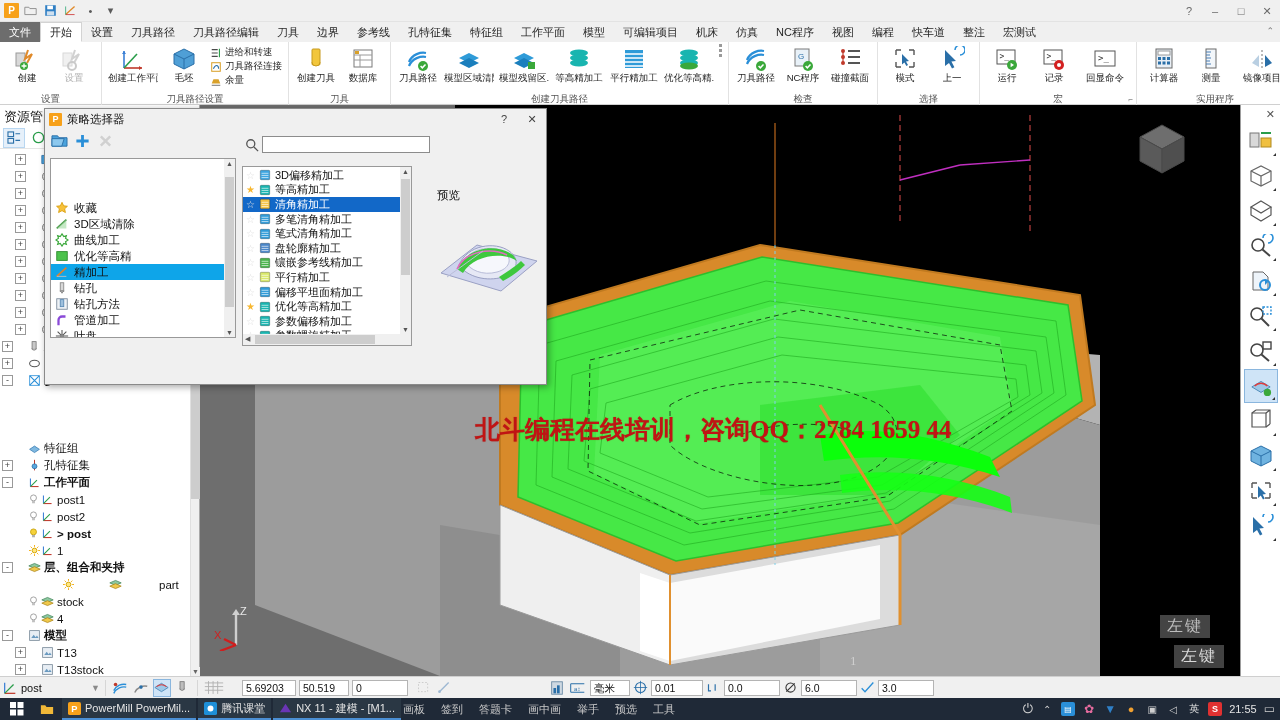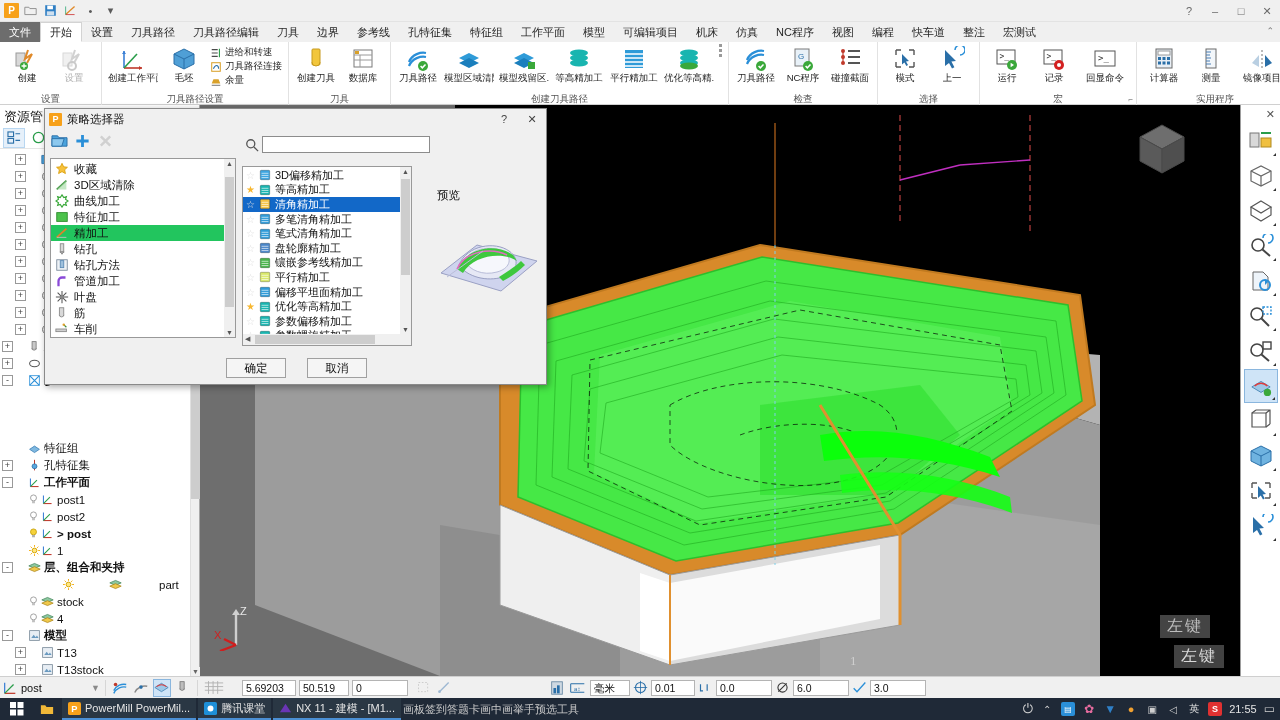--- a/index.html
+++ b/index.html
@@ -137,21 +137,21 @@
     position:absolute; left:0; top:698px; width:1280px; height:22px;
     background:#1f2937; display:flex; align-items:center; color:#e4e4e4; font-size:11px;
   }
   .tb-start{ width:34px;height:22px;display:flex;align-items:center;justify-content:center;}
   .tb-item{ display:flex;align-items:center; gap:4px; height:22px; padding:0 6px;
      border-bottom:2px solid #4b8fd4; background:#2a3744; margin-right:2px; max-width:150px;
      overflow:hidden; white-space:nowrap;}
   .tb-item.plain{ background:transparent; border-bottom:none; }
   .tb-text{ overflow:hidden; text-overflow:ellipsis; }
   .tb-right{ margin-left:auto; display:flex; align-items:center; gap:7px; padding-right:5px;}
-  .tb-ovf{ display:flex; gap:0; color:#c9c9c9; padding-right:8px;}
+  .tb-ovf{ display:flex; gap:16px; color:#c9c9c9; padding-right:8px;}
   .tray-ico{ width:14px;height:14px; display:flex;align-items:center;justify-content:center;
      font-size:10px; border-radius:2px;}
 
   
   .dialog{
     position:absolute; left:44px; top:108px; width:503px; height:277px;
     background:#f0f0f0; border:1px solid #8a8a8a; box-shadow:2px 2px 7px rgba(0,0,0,.35);
   }
   .dlg-title{ height:20px; display:flex; align-items:center; padding-left:4px; gap:5px;
      background:#f0f0f0; font-size:11.5px; color:#111;}
@@ -161,21 +161,21 @@
      color:#444;font-size:11px;}
   .dlg-toolbar{ height:24px; display:flex; align-items:center; gap:2px; padding-left:4px;}
   .dlg-toolbar .tb{ width:21px;height:20px; display:flex;align-items:center;justify-content:center;}
   .dlg-search{ position:absolute; left:200px; top:27px; width:185px; height:17px;
      display:flex; align-items:center; gap:3px;}
   .dlg-search input{ flex:1; height:17px; border:1px solid #8c8c8c; background:#fff;
      font-size:11px; padding:0 3px; outline:none; font-family:inherit;}
   .cats{ position:absolute; left:5px; top:49px; width:186px; height:180px; background:#fff;
      border:1px solid #999; overflow:hidden;}
   .cat{ display:flex; align-items:center; height:16px; gap:5px; padding-left:4px; font-size:11.5px; color:#111;}
-  .cat.sel{ background:#22c55e; }
+  .cat.sel{ background:#0ea5e9; }
   .cats-sb{ position:absolute; right:0; top:0; width:11px; height:178px; background:#f0f0f0;}
   .cats-sb .thumb{ position:absolute; left:1px; top:18px; width:9px; height:130px; background:#cdcdcd;}
   .strats{ position:absolute; left:197px; top:49px; width:170px; height:180px; background:#fff;
      border:1px solid #999; overflow:hidden;margin-top:8px;}
   .strat{ display:flex; align-items:center; height:14.6px; gap:4px; padding-left:3px; font-size:11px; color:#111;}
   .strat.sel{ background:#1268c8; color:#fff; }
   .star{ font-size:10px; color:#e0e0e0; width:9px; }
   .star.on{ color:#f7b731; }
   .sb-v{ position:absolute; right:0; top:0; width:11px; height:167px; background:#f0f0f0;}
   .sb-v .thumb{ position:absolute; left:1px; top:12px; width:9px; height:96px; background:#cdcdcd;}
@@ -639,20 +639,21 @@
       <svg width="46" height="50" viewBox="0 0 46 50">
         <path d="M22 44 L22 12" stroke="#cfcfcf" stroke-width="2.4"></path>
         <path d="M22 8 l-4 6 h8z" fill="#cfcfcf"></path>
         <path d="M22 44 L6 50" stroke="#d01e1e" stroke-width="2.4"></path>
         <path d="M22 44 L10 38" stroke="#d01e1e" stroke-width="2.4"></path>
         <text x="26" y="14" fill="#e8e8e8" font-size="11">Z</text>
         <text x="0" y="38" fill="#d01e1e" font-size="11">X</text>
       </svg>
     </div>
 
+    <div class="watermark">北斗编程在线培训，咨询QQ：2784 1659 44</div>
 
     <div class="lk-badge" style="right:30px; bottom:38px; background:rgba(85,85,85,.8); color:#bdbdbd;">左键</div>
     <div class="lk-badge" style="right:16px; bottom:8px; background:rgba(72,72,72,.92); color:#d9d9d9;">左键</div>
   </div>
 
   <div class="explorer">
     <div class="exp-title">资源管</div>
     <div class="exp-tabs">
       <div class="et sel">
         <svg width="15" height="14" viewBox="0 0 16 15">
@@ -1219,21 +1220,21 @@
         </svg>
     </div>
     <div class="sb-field" style="width:40px;">毫米</div>
 
     <span style="color:#2a6fa8;">
       <svg width="15" height="15" viewBox="0 0 18 18">
           <circle cx="9" cy="9" r="6" fill="none" stroke="#2a6fa8" stroke-width="1.3"></circle>
           <path d="M9 1v16M1 9h16" stroke="#2a6fa8" stroke-width="1"></path>
         </svg>
     </span>
-    <div class="sb-field" style="width:44px;">0.01</div>
+    <div class="sb-field" style="width:52px;">0.01</div>
 
     <span>
       <svg width="15" height="15" viewBox="0 0 18 18">
           <path d="M3 5v8h3" stroke="#2a6fa8" stroke-width="1.4" fill="none"></path>
           <path d="M11 5v8" stroke="#2a6fa8" stroke-width="1.4"></path>
         </svg>
     </span>
     <div class="sb-field" style="width:56px;">0.0</div>
 
     <span>
@@ -1356,21 +1357,21 @@
       <span>
         <svg width="14" height="14" viewBox="0 0 16 16">
             <circle cx="6.6" cy="6.6" r="4.6" fill="none" stroke="#555" stroke-width="1.5"></circle>
             <path d="M10.2 10.2L15 15" stroke="#555" stroke-width="1.5"></path>
           </svg>
       </span>
       <input type="text" value="" placeholder="" style="">
     </div>
 
     <div class="cats">
-      <div id="catlist" style="padding-top:2px;">
+      <div id="catlist" style="padding-top:2px;margin-top:39px;">
           <div class="cat">
             <span>
               <svg width="14" height="14" viewBox="0 0 16 16">
                 <path d="M8 1.5l1.9 4 4.3.5-3.2 2.9.9 4.3L8 11l-3.9 2.2.9-4.3L1.8 6l4.3-.5z" fill="#f7c13a" stroke="#d9a010"></path>
               </svg>
             </span>
             <span>收藏</span>
           </div>
           <div class="cat">
             <span>
@@ -1388,21 +1389,21 @@
               </svg>
             </span>
             <span>曲线加工</span>
           </div>
           <div class="cat">
             <span>
               <svg width="14" height="14" viewBox="0 0 16 16">
                 <rect x="2" y="3" width="12" height="10" fill="#4cc24c" stroke="#2a8a2a"></rect>
               </svg>
             </span>
-            <span>特征加工</span>
+            <span>优化等高精</span>
           </div>
           <div class="cat sel">
             <span>
               <svg width="14" height="14" viewBox="0 0 16 16">
                 <path d="M2 13L13 3" stroke="#e0802a" stroke-width="2"></path>
                 <path d="M2 13h11" stroke="#c0c0c0"></path>
               </svg>
             </span>
             <span>精加工</span>
           </div>
@@ -1625,19 +1626,15 @@
         <path d="M4 66 L40 38 L100 54 L64 84 Z" fill="#cfd4ee" stroke="#9aa0c4"></path>
         <path d="M22 58 C30 38 58 34 72 44 C84 52 80 66 66 70 C50 75 30 70 22 58 Z" fill="#e6e8f5" stroke="#9aa0c4"></path>
         <path d="M28 54 C34 40 58 38 68 46 C76 52 72 62 60 65 C46 69 32 63 28 54 Z" fill="#f6f7fc" stroke="#b8bcd8"></path>
         <path d="M20 62 C30 40 60 36 76 48 L80 54 C66 44 36 48 26 66 Z" fill="#3ec83e"></path>
         <path d="M62 70 C72 64 80 58 84 54 L88 58 C82 64 74 70 66 74 Z" fill="#3ec83e"></path>
         <path d="M20 62 C28 44 54 40 70 48" stroke="#e06ac0" stroke-width="1.6" fill="none"></path>
         <path d="M10 70 L46 44" stroke="#b8bcd8" stroke-width="1"></path>
       </svg>
     </div>
 
-    <div class="dlg-btns">
-      <button>确定</button>
-      <button>取消</button>
-    </div>
   </div>
 
 </div>
 
 </body></html>

